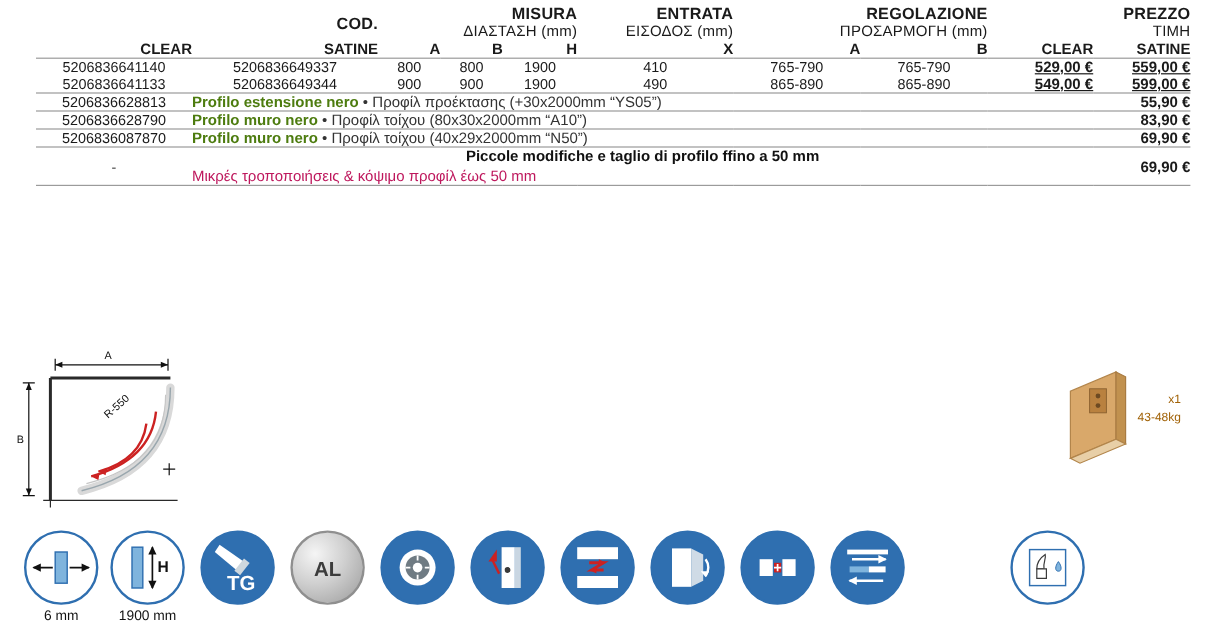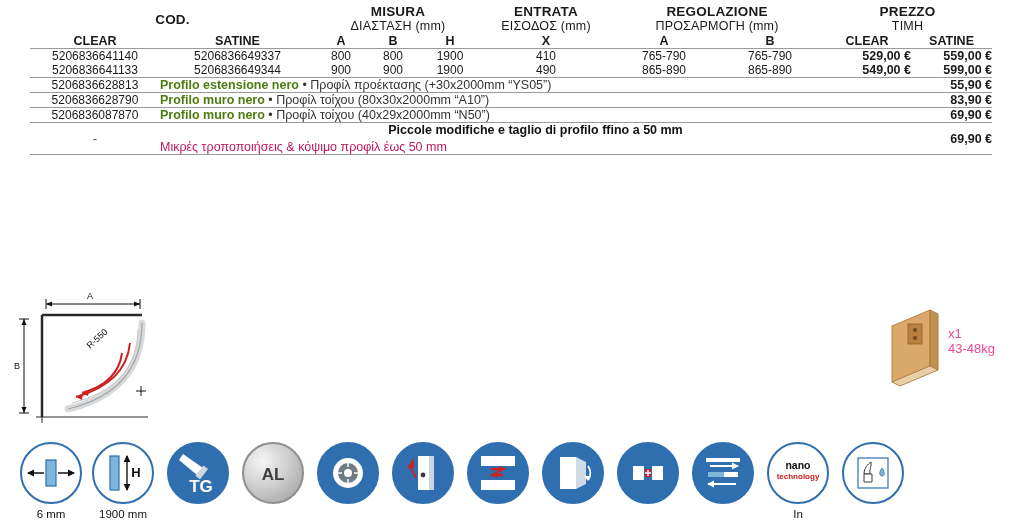--- a/index.html
+++ b/index.html
@@ -18,35 +18,35 @@
     border-collapse:collapse;
     width:962px;
     margin:4px 0 0 30px;
     table-layout:fixed;
   }
   table.spec th, table.spec td{
     padding:0;
     vertical-align:middle;
   }
   .hdr-group{
-    text-align:center;
+    text-align:right;
     font-size:13.5px;
     font-weight:bold;
     letter-spacing:.2px;
     padding:6px 0 2px 0;
     line-height:15px;
   }
   .hdr-group .sub{
     font-weight:normal;
     font-size:12.5px;
     display:block;
     line-height:15px;
   }
   .hdr-sub{
-    text-align:center;
+    text-align:right;
     font-size:12.5px;
     font-weight:bold;
     padding:5px 0 6px 0;
   }
   .rule{
     border-bottom:1px solid #9b9b9b;
   }
   td.cell{
     text-align:center;
     font-size:12px;
@@ -61,42 +61,43 @@
   }
   td.desc .it{font-weight:bold;color:#4d7c0f;}
   td.desc .gr{font-weight:normal;color:#333;}
   td.price{
     text-align:right;
     font-size:12.5px;
     font-weight:bold;
     padding-right:2px;
     white-space:nowrap;
   }
-  td.price.plain{font-weight:bold;}
+  td.price.plain{font-weight:bold;text-decoration:underline;}
   .two-line .l1{display:block;font-weight:bold;font-size:12.5px;color:#111;padding-bottom:3px;text-align:center;}
   .two-line .l2{display:block;font-weight:normal;font-size:12.5px;color:#be185d;}
   .dash{text-align:center;font-size:12px;color:#444;}
 
   
   .drawing{
     position:absolute;
     left:12px;top:287px;
     width:190px;height:140px;
   }
   .pkg{
     position:absolute;
     left:880px;top:300px;
     width:130px;height:90px;
   }
   .pkg-label{
     position:absolute;
     left:948px;top:322px;
-    font-size:13px;
+    font-size:10px;
     line-height:15px;
-    color:#ec4899;
+    color:#a16207;
+    text-align:right;
   }
 
   
   .icons{
     position:absolute;
     left:8px;top:438px;
     width:1000px;height:86px;
   }
   .icon-item{
     position:absolute;
@@ -428,29 +429,20 @@
           <polygon points="45,22 38,18.5 38,25.5" fill="#ffffff"></polygon>
           <rect x="14" y="28" width="16" height="5" fill="#7fb4dd"></rect>
           <rect x="30" y="28" width="14" height="5" fill="#ffffff"></rect>
           <line x1="42" y1="40" x2="14" y2="40" stroke="#ffffff" stroke-width="2"></line>
           <polygon points="13,40 20,36.5 20,43.5" fill="#ffffff"></polygon>
         </svg>
       </div>
       <div class="icon-cap"></div>
     </div>
 
-    <div class="icon-item" style="left:747px;top:0px;">
-      <div class="icon-circle">
-        <div class="nano-txt">
-          <span>nano</span>
-          <span class="t2">technology</span>
-        </div>
-      </div>
-      <div class="icon-cap">In</div>
-    </div>
 
     <div class="icon-item" style="left:822px;top:0px;">
       <div class="icon-circle">
         <svg width="58" height="58" viewBox="0 0 58 58">
           <rect x="14" y="14" width="30" height="30" fill="none" stroke="#2f6fb0" stroke-width="1.2"></rect>
           <path d="M20,30 C20,24 24,20 27,18 C28,22 25,25 26,30 Z" fill="#ffffff" stroke="#3a3a3a" stroke-width="1"></path>
           <path d="M20,30 L20,38 L28,38 L28,30 Z" fill="#ffffff" stroke="#3a3a3a" stroke-width="1"></path>
           <path d="M38,24 C41,28 41,32 38,32 C35,32 35,28 38,24 Z" fill="#7fb4dd" stroke="#2f6fb0" stroke-width="0.8"></path>
         </svg>
       </div>

